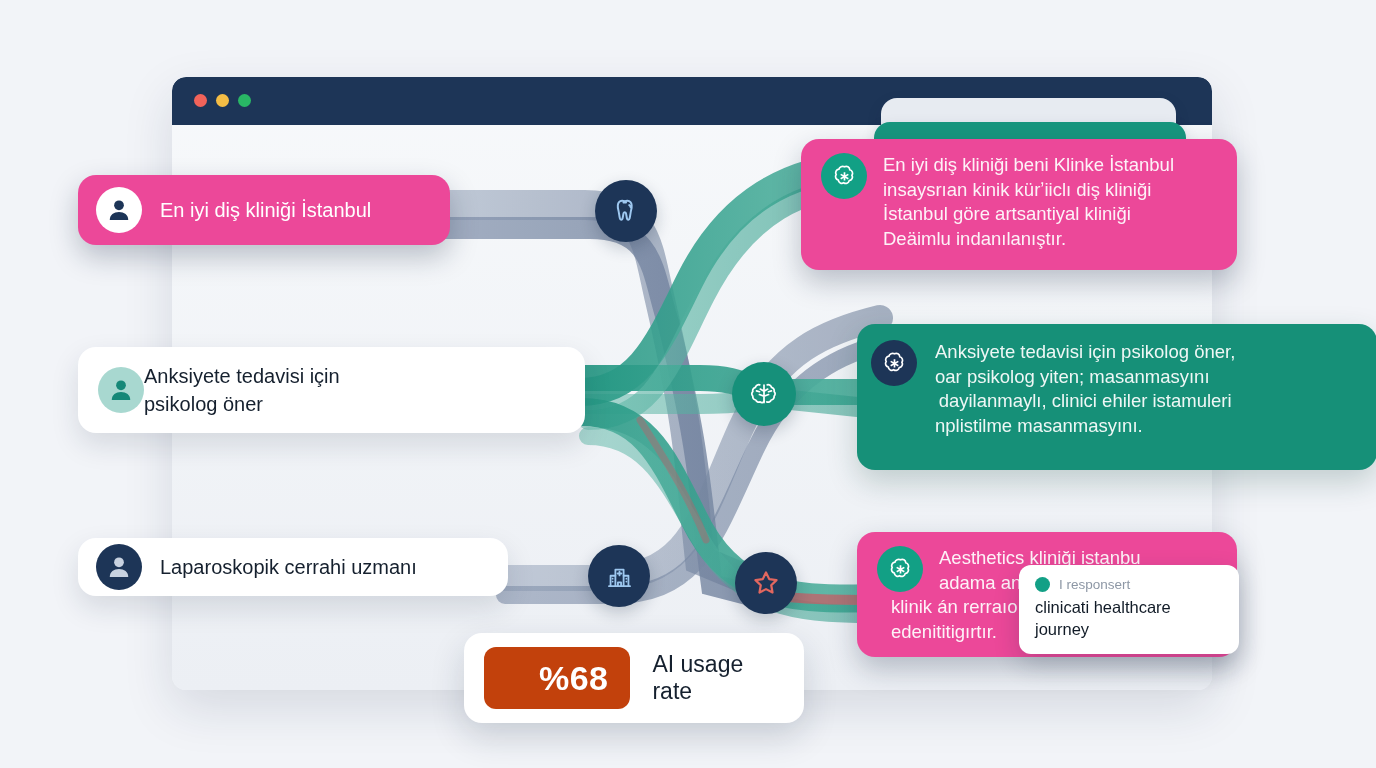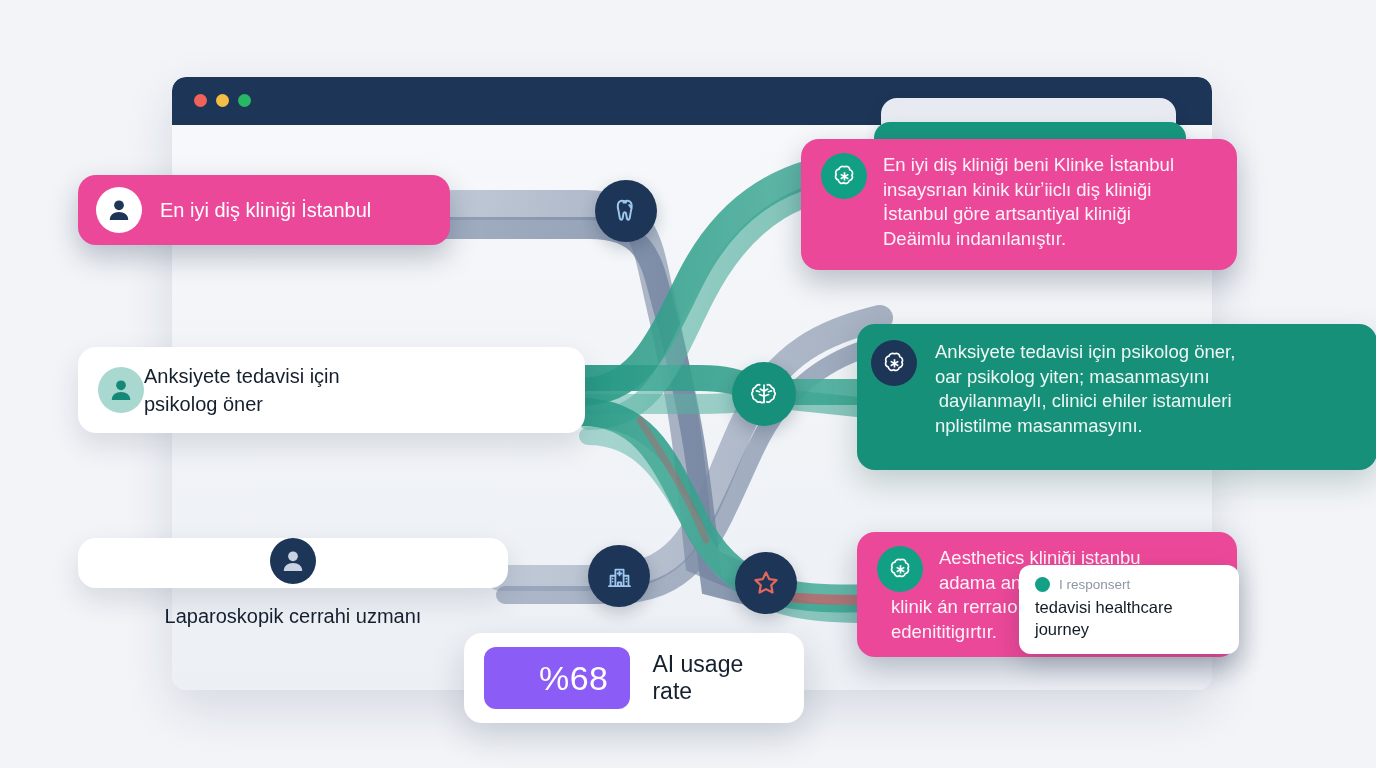--- a/index.html
+++ b/index.html
@@ -63,21 +63,21 @@
 
   .qtext{font-size:20px;line-height:28px;}
   .qtext.on-dark{color:#ffffff;}
   .qtext.on-light{color:#15202e;}
 
   .rtext{font-size:18.5px;line-height:24.5px;color:#ffffff;opacity:.93;}
 
   
   #q1{left:78px;top:175px;width:372px;height:70px;padding:8px 18px;gap:18px;}
   #q2{left:78px;top:347px;width:507px;height:86px;padding:0 20px;}
-  #q3{left:78px;top:538px;width:430px;height:50px;padding:0 18px;gap:18px;flex-direction:column;}
+  #q3{left:78px;top:538px;width:430px;height:58px;padding:8px 18px;gap:18px;}
 
   
   #r1{left:801px;top:139px;width:436px;height:131px;padding:14px 20px;gap:16px;align-items:flex-start;}
   #r2{left:857px;top:324px;width:520px;height:146px;padding:16px 14px;gap:18px;align-items:flex-start;}
   #r3{left:857px;top:532px;width:380px;height:125px;padding:14px 20px;gap:16px;align-items:flex-start;}
 
   
   .node{
     position:absolute;border-radius:50%;
     display:flex;align-items:center;justify-content:center;
@@ -91,23 +91,23 @@
   #nodeStar{left:735px;top:552px;width:62px;height:62px;}
 
   
   #stat{
     position:absolute;left:464px;top:633px;width:340px;height:90px;
     background:#ffffff;border-radius:18px;
     box-shadow:0 14px 34px rgba(20,35,60,.16);
     display:flex;align-items:center;padding:0 20px;gap:22px;box-sizing:border-box;
   }
   #statvalbox{
-    width:118px;height:62px;background:#8b5cf6;border-radius:12px;
+    width:118px;height:62px;background:#c2410c;border-radius:12px;
     display:flex;align-items:center;justify-content:center;
-    color:#fff;font-size:34px;font-weight:normal;letter-spacing:.5px;padding-left:33px;
+    color:#fff;font-size:34px;font-weight:bold;letter-spacing:.5px;padding-left:33px;
   }
   #statlabel{font-size:23px;color:#15202e;}
 
   
   #tooltip{
     position:absolute;left:1019px;top:565px;width:220px;height:89px;
     background:#ffffff;border-radius:12px;
     box-shadow:0 10px 26px rgba(20,35,60,.20);
     padding:12px 16px;box-sizing:border-box;
   }
@@ -290,18 +290,18 @@
     <div id="statvalbox">%68</div>
     <div id="statlabel">AI usage rate</div>
   </div>
 
   <div id="tooltip">
     <div class="trow">
       <span class="tdot"></span>
       <span class="tlabel">I responsert</span>
     </div>
     <div class="tbody">
-      <span style="display:block;">tedavisi healthcare</span>
+      <span style="display:block;">clinicati healthcare</span>
       <span style="display:block;">journey</span>
     </div>
   </div>
 
 </div>
 
 </body></html>

